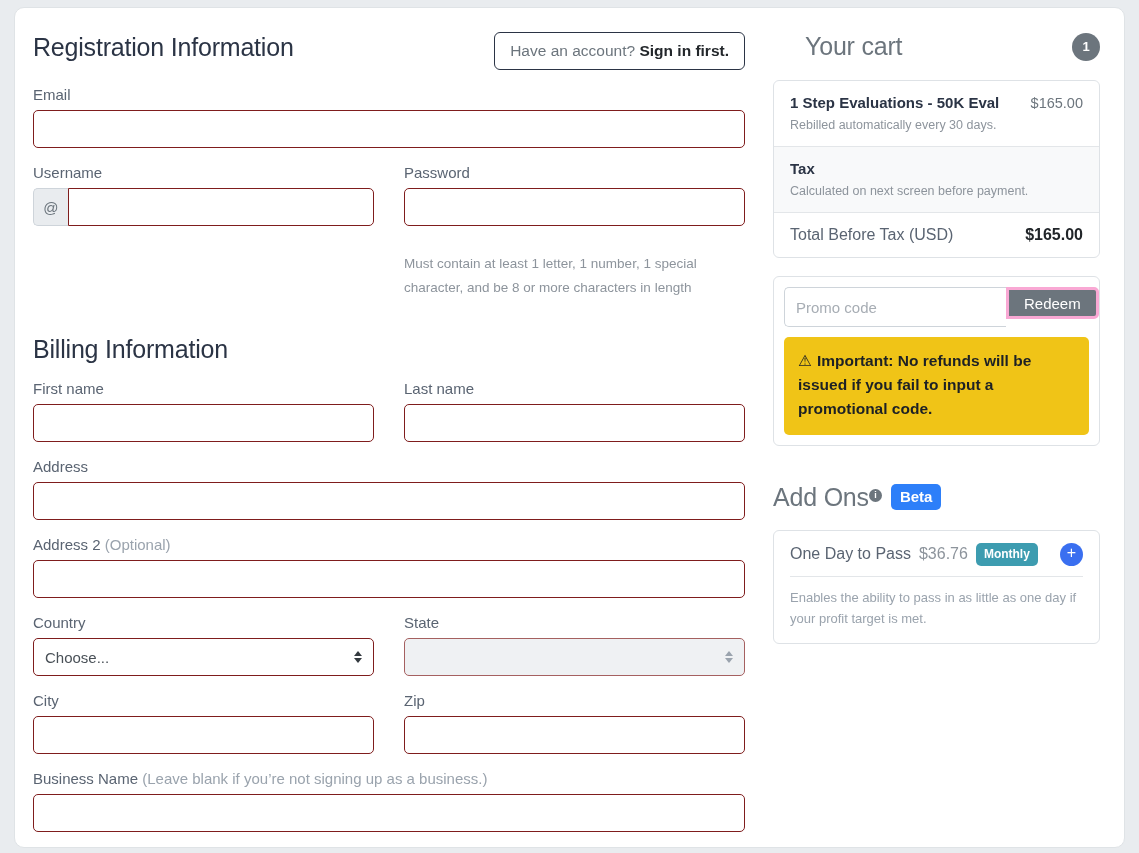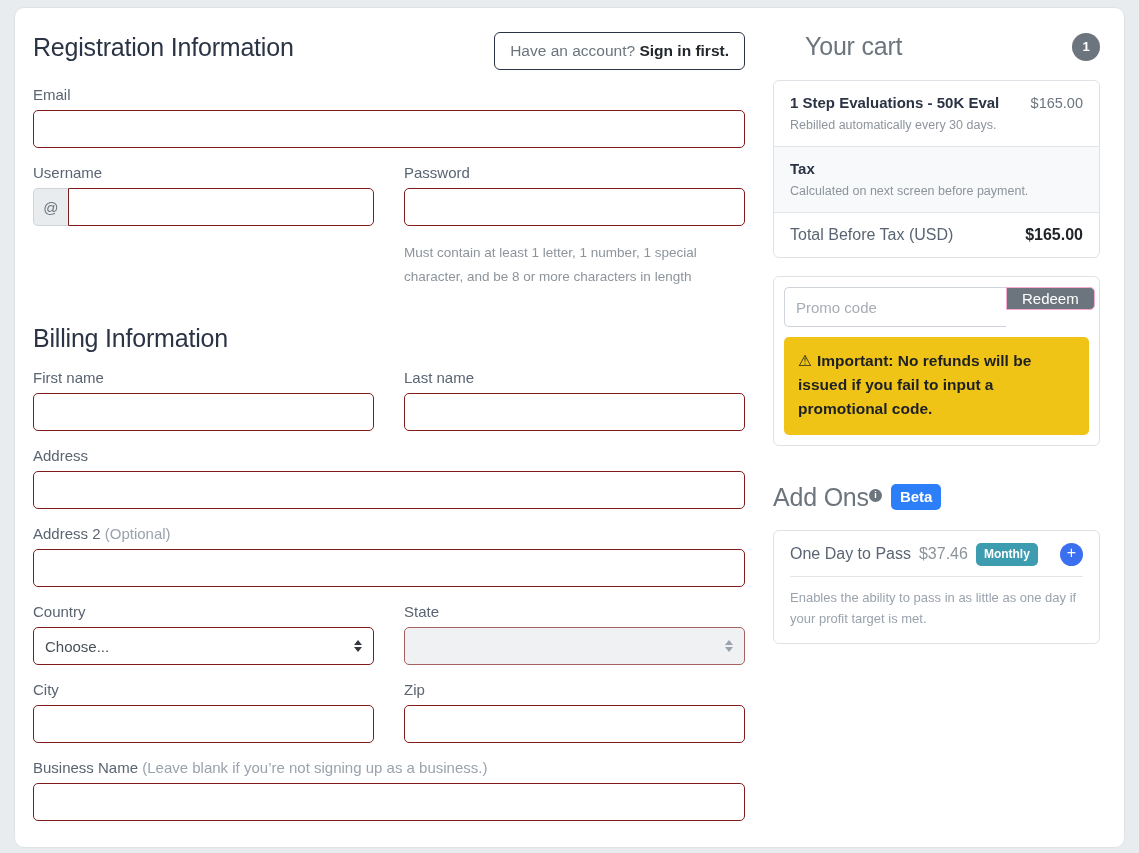--- a/index.html
+++ b/index.html
@@ -45,21 +45,21 @@
   label.fl .muted { color: #9aa3ad; }
   .ctrl {
     width: 100%; height: 38px; border: 1px solid #7f1d1d;
     border-radius: 5px; background: #fff; padding: 6px 11px;
     font-size: 15px; color: #495057;
     font-family: "Liberation Sans", sans-serif;
   }
   .row2 { display: flex; gap: 30px; }
   .row2 > .field { flex: 1; margin-top: 16px; }
   .help {
-    font-size: 13.5px; color: #8d949c; margin-top: 15px;
+    font-size: 13.5px; color: #8d949c; margin-top: 26px;
     line-height: 1.78; max-width: 300px;
   }
   .input-group { display: flex; }
   .ig-prefix {
     width: 39px; height: 38px; border: 1px solid #ced4da; border-right: none;
     border-radius: 5px 0 0 5px; background: #e9ecef; color: #6c757d;
     display: flex; align-items: center; justify-content: center; font-size: 15px;
   }
   .ig-prefix + .ctrl { border-radius: 0 5px 5px 0; }
   .sel-wrap { position: relative; }
@@ -101,21 +101,21 @@
   
   .promo-panel { border: 1px solid #dee2e6; border-radius: 6px; padding: 10px; margin-top: 18px; }
   .promo-group { display: flex; }
   .promo-input {
     flex: 1; height: 40px; border: 1px solid #ced4da; border-right: none;
     border-radius: 5px 0 0 5px; padding: 6px 11px; font-size: 15px; color: #495057;
     font-family: "Liberation Sans", sans-serif;
   }
   .promo-input::placeholder { color: #a7adb4; }
   .redeem-btn {
-    height: 23px; background: #6c757d; color: #fff; border: 1px solid #f9a8d4;
+    height: 32px; background: #6c757d; color: #fff; border: 3px solid #f9a8d4;
     border-radius: 0 5px 5px 0; padding: 0 15px; font-size: 15px; cursor: pointer;
     font-family: "Liberation Sans", sans-serif;
   }
   .warn-box {
     background: #f0c417; border-radius: 5px; margin-top: 10px;
     padding: 12px 14px 13px 14px; color: #1d2125;
     font-size: 15.5px; font-weight: 700; line-height: 1.56;
   }
   .warn-tri { font-weight: 400; margin-right: 5px; }
 
@@ -290,21 +290,21 @@
     <div class="addons-head">
       <div class="addons-title">Add Ons</div>
       <span class="info-icon">i</span>
       <span class="beta-badge">Beta</span>
     </div>
 
     <div class="addon-card">
       <div class="addon-top">
         <div class="addon-left">
           <span class="addon-name">One Day to Pass</span>
-          <span class="addon-price">$37.46</span>
+          <span class="addon-price">$36.76</span>
           <span class="monthly-badge">Monthly</span>
         </div>
         <button class="plus-btn">+</button>
       </div>
       <div class="addon-desc">Enables the ability to pass in as little as one day if your profit target is met.</div>
     </div>
 
   </div>
 </div>
 </div>

